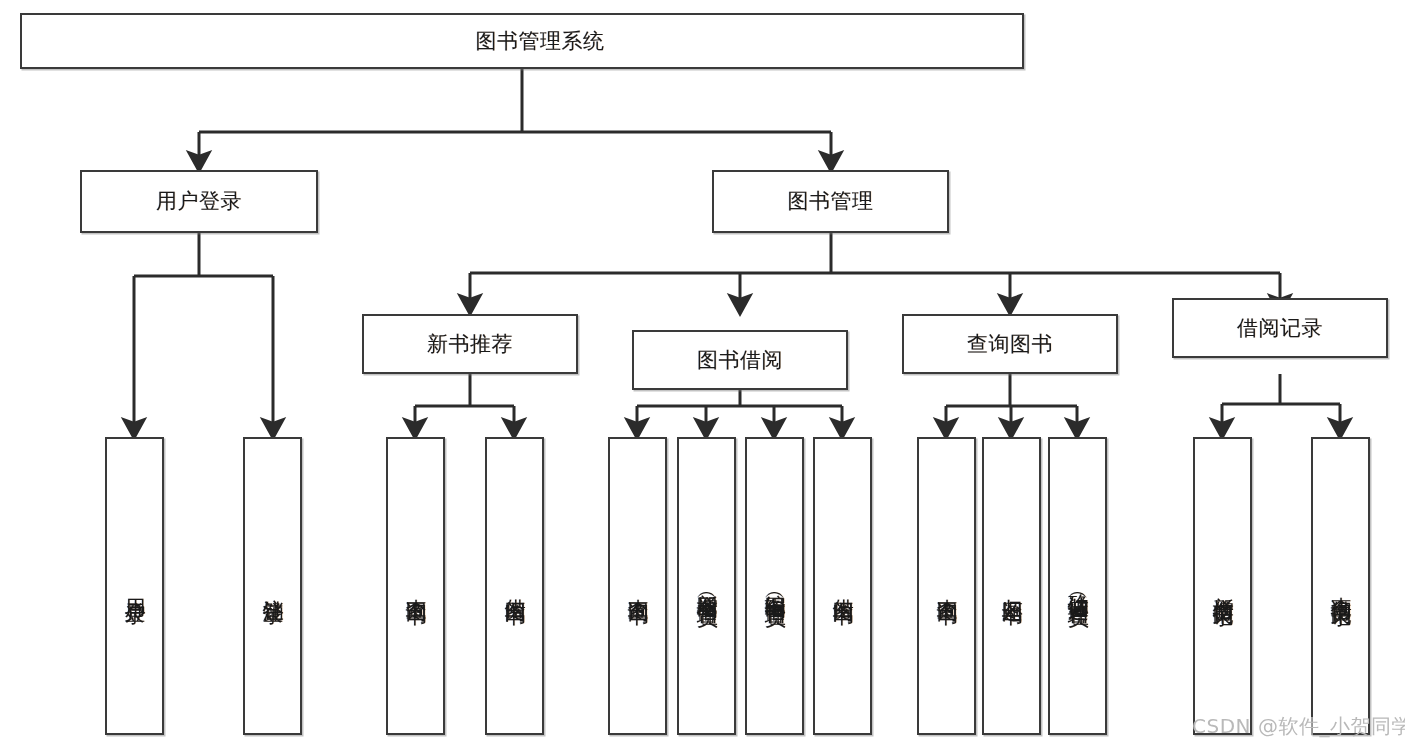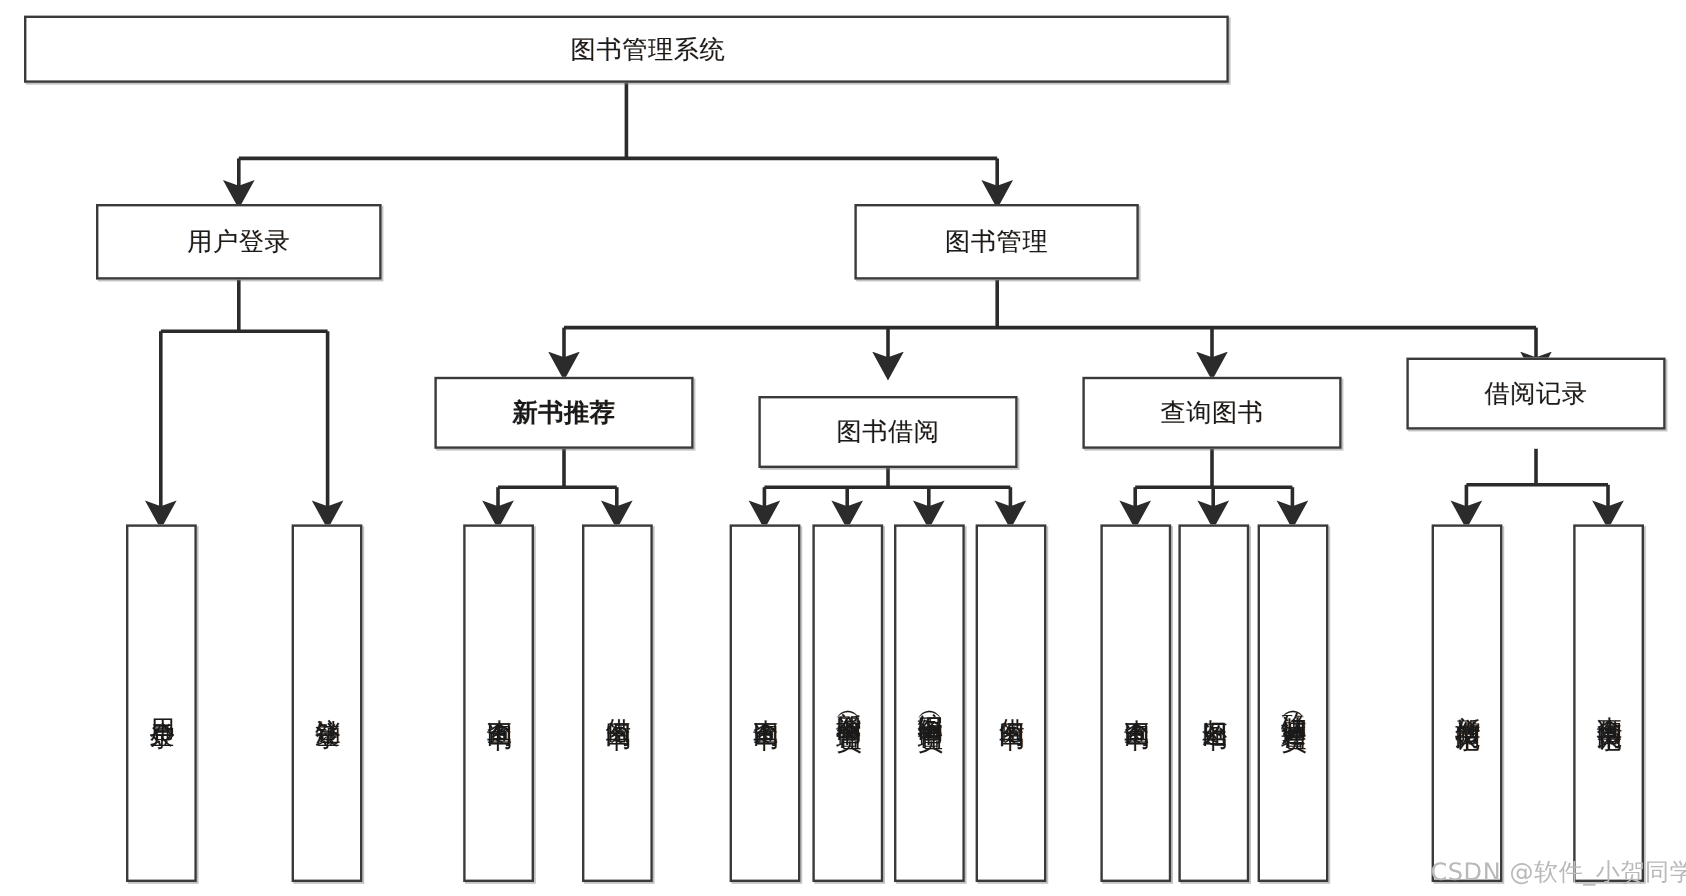--- a/index.html
+++ b/index.html
@@ -124,21 +124,21 @@
     <span class="node-label">图书管理系统</span>
   </div>
 
   <div class="node" style="left:80px; top:170px; width:238px; height:63px;">
     <span class="node-label">用户登录</span>
   </div>
   <div class="node" style="left:712px; top:170px; width:237px; height:63px;justify-content:center;">
     <span class="node-label">图书管理</span>
   </div>
 
-  <div class="node" style="left:362px; top:314px; width:216px; height:60px;font-weight:bold;">
+  <div class="node" style="left:362px; top:314px; width:216px; height:60px;">
     <span class="node-label">新书推荐</span>
   </div>
   <div class="node" style="left:632px; top:314px; width:216px; height:60px;margin-top:16px;">
     <span class="node-label">图书借阅</span>
   </div>
   <div class="node" style="left:902px; top:314px; width:216px; height:60px;">
     <span class="node-label">查询图书</span>
   </div>
   <div class="node" style="left:1172px; top:298px; width:216px; height:60px;">
     <span class="node-label">借阅记录</span>

